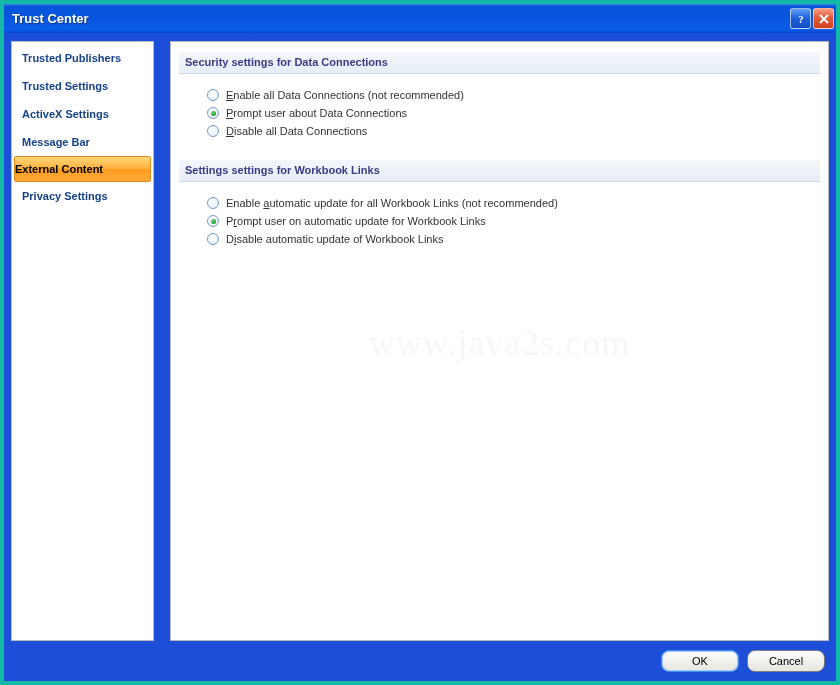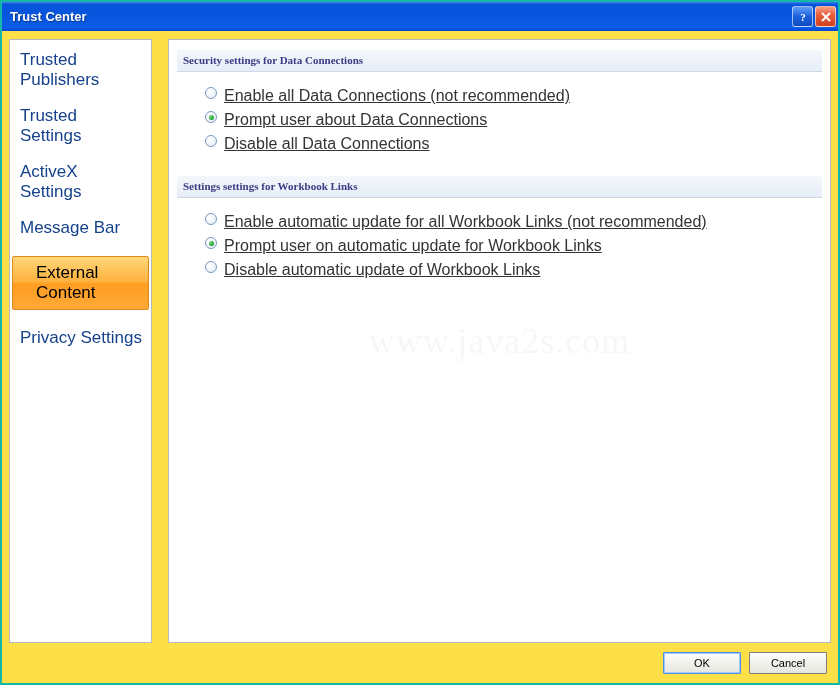--- a/index.html
+++ b/index.html
@@ -8,22 +8,22 @@
     font-family: Tahoma, Arial, sans-serif;
     font-size: 11px;
     background: #ece9d8;
     width: 840px;
     height: 685px;
     overflow: hidden;
   }
   .window {
     width: 840px;
     height: 685px;
-    border: 2px solid #14b8a6;
-    background: #fde047;
+    border: 4px solid #14b8a6;
+    background: #1d4ed8;
     display: flex;
     flex-direction: column;
   }
   .titlebar {
     height: 29px;
     background: linear-gradient(to bottom, #3b84e8 0%, #0855dd 8%, #0855dd 40%, #0b5ce6 88%, #0046d5 100%);
     display: flex;
     align-items: center;
     padding: 0 2px 0 8px;
     color: white;
@@ -66,58 +66,57 @@
   .nav-pane {
     width: 143px;
     background: #fff;
     border: 1px solid #b6b9bf;
     padding: 2px 0;
   }
   .nav-item {
     padding: 7px 8px 7px 9px;
     color: #15428b;
     cursor: pointer;
-    font-size: 17px;
+    font-size: 11px;
     border: 1px solid transparent;
+    font-weight: bold;
   }
   .nav-item.selected {
     background: linear-gradient(to bottom, #ffd77a 0%, #ffb13d 48%, #ff9d1f 52%, #ffa939 100%);
     color: #000;
     border: 1px solid #e08a1e;
     border-radius: 2px;
-    margin: 10px 2px;
-    padding: 6px 6px 6px 23px;
+    margin: 0 2px;
+    padding: 6px 6px 6px 0;
   }
   .content-pane {
     flex: 1;
     background: #fff;
     border: 1px solid #b6b9bf;
     padding: 10px 8px 8px 8px;
     position: relative;
   }
   .section-header {
     background: linear-gradient(to bottom, #f4f7fb 0%, #e7eef8 100%);
     border-bottom: 1px solid #cfd8e6;
     color: #3b3b85;
     font-weight: bold;
     font-size: 11px;
     padding: 4px 6px 5px 6px;
     margin-bottom: 12px;
-    font-family: Liberation Serif, serif;
   }
   .radio-group { margin: 0 0 20px 28px; }
   .radio-row {
     display: flex;
     align-items: flex-start;
     gap: 7px;
     padding: 3px 0;
-    font-size: 16px;
+    font-size: 11px;
     color: #333;
     cursor: pointer;
-    text-decoration: underline;
   }
   .radio-circle {
     width: 12px;
     height: 12px;
     border-radius: 50%;
     border: 1px solid #7a9ac0;
     background: radial-gradient(circle at 35% 35%, #fff 0%, #eef3f9 60%, #dce6f2 100%);
     display: flex;
     align-items: center;
     justify-content: center;
@@ -147,21 +146,21 @@
   .button-bar {
     display: flex;
     justify-content: flex-end;
     gap: 8px;
     padding: 9px 4px 3px 0;
   }
   .dlg-button {
     min-width: 78px;
     height: 22px;
     border: 1px solid #7f7f7f;
-    border-radius: 1px;
+    border-radius: 8px;
     background: linear-gradient(to bottom, #fff 0%, #f1f1ee 45%, #e7e6de 100%);
     font-size: 11px;
     cursor: pointer;
     padding: 0 10px;
     display: flex;
     align-items: center;
     justify-content: center;
   }
   .dlg-button.default {
     border: 1px solid #4a8fe8;

